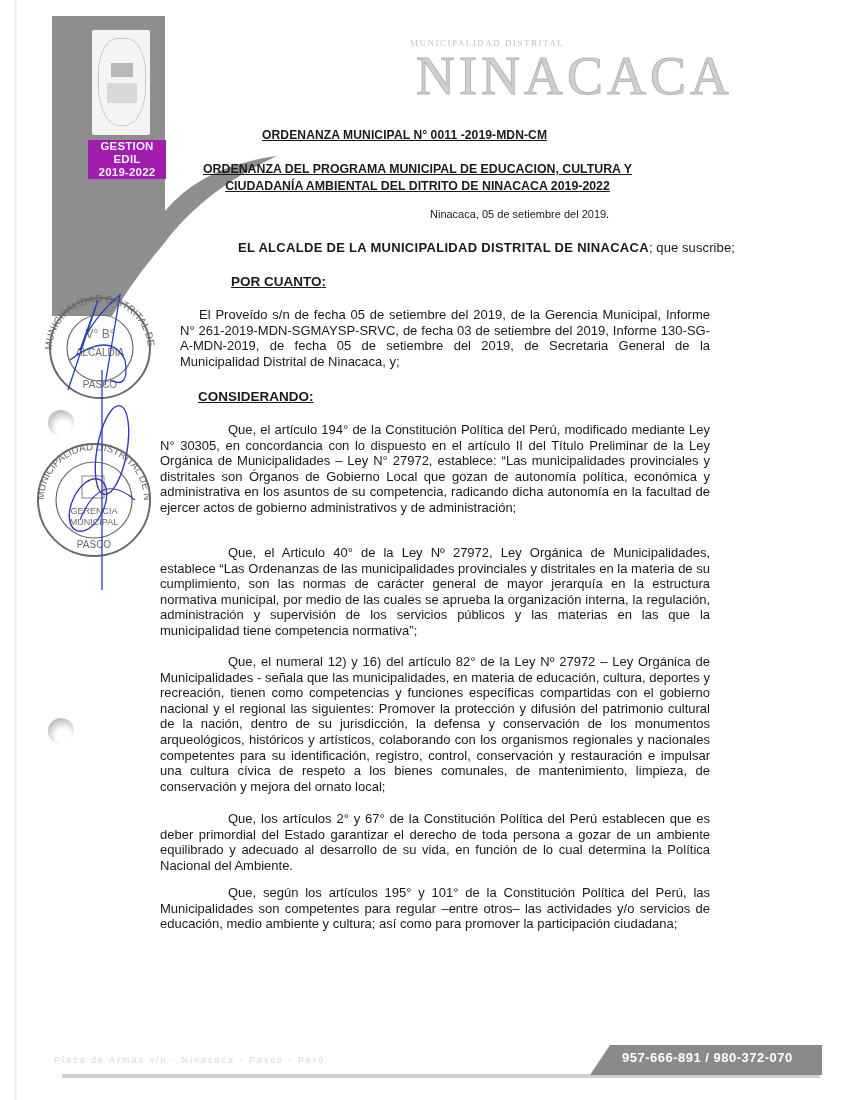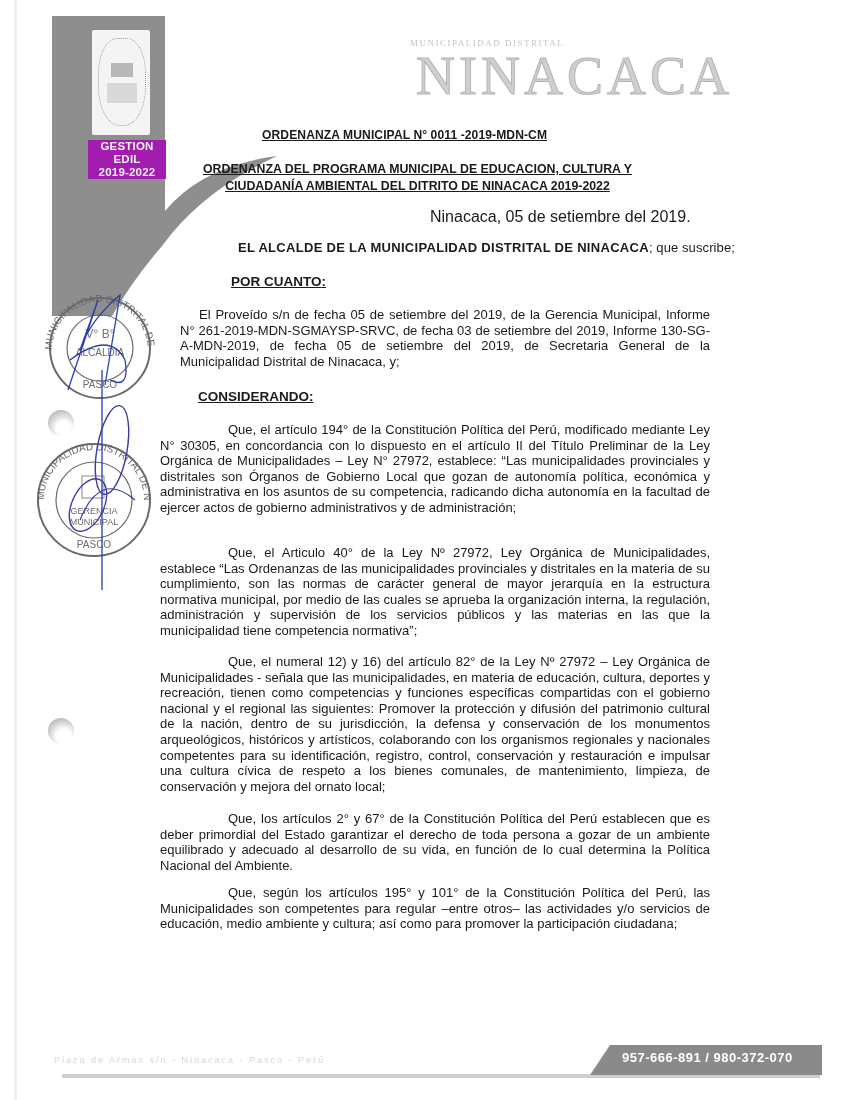--- a/index.html
+++ b/index.html
@@ -38,21 +38,21 @@
   }
   .title1 {
     position: absolute; left: 262px; top: 127px; font-size: 13px; font-weight: bold;
     text-decoration: underline; letter-spacing: 0.1px; transform: scaleX(0.93); transform-origin: left;
   }
   .title2 {
     position: absolute; left: 180px; top: 160px; width: 500px; text-align: center;
     font-size: 13px; font-weight: bold; line-height: 17px; text-decoration: underline;
     transform: scaleX(0.95); transform-origin: left;
   }
-  .doc-date { position: absolute; left: 430px; top: 208px; font-size: 16px; }
+  .doc-date { position: absolute; left: 430px; top: 208px; font-size: 11px; }
   .addressee { position: absolute; left: 198px; top: 240px; font-size: 13px; letter-spacing: 0.1px; }
   .addressee b { letter-spacing: 0.3px; padding-left: 40px; }
   .heading { position: absolute; font-size: 13.5px; font-weight: bold; text-decoration: underline; }
   .p-body { position: absolute; left: 160px; width: 550px; font-size: 13px; line-height: 15.6px; text-align: justify; text-indent: 68px; }
   .footer-text { position: absolute; left: 54px; top: 1055px; font-size: 9px; color: #d6d6d6; letter-spacing: 2px; }
   .footer-line { position: absolute; left: 62px; top: 1074px; width: 758px; height: 4px; background: #cfcfcf; }
   .phone-band { position: absolute; left: 590px; top: 1045px; width: 232px; height: 30px; }
   .phone {
     position: absolute; left: 622px; top: 1050px; color: #ffffff; font-weight: bold; font-size: 13px;
     letter-spacing: 0.5px; 

